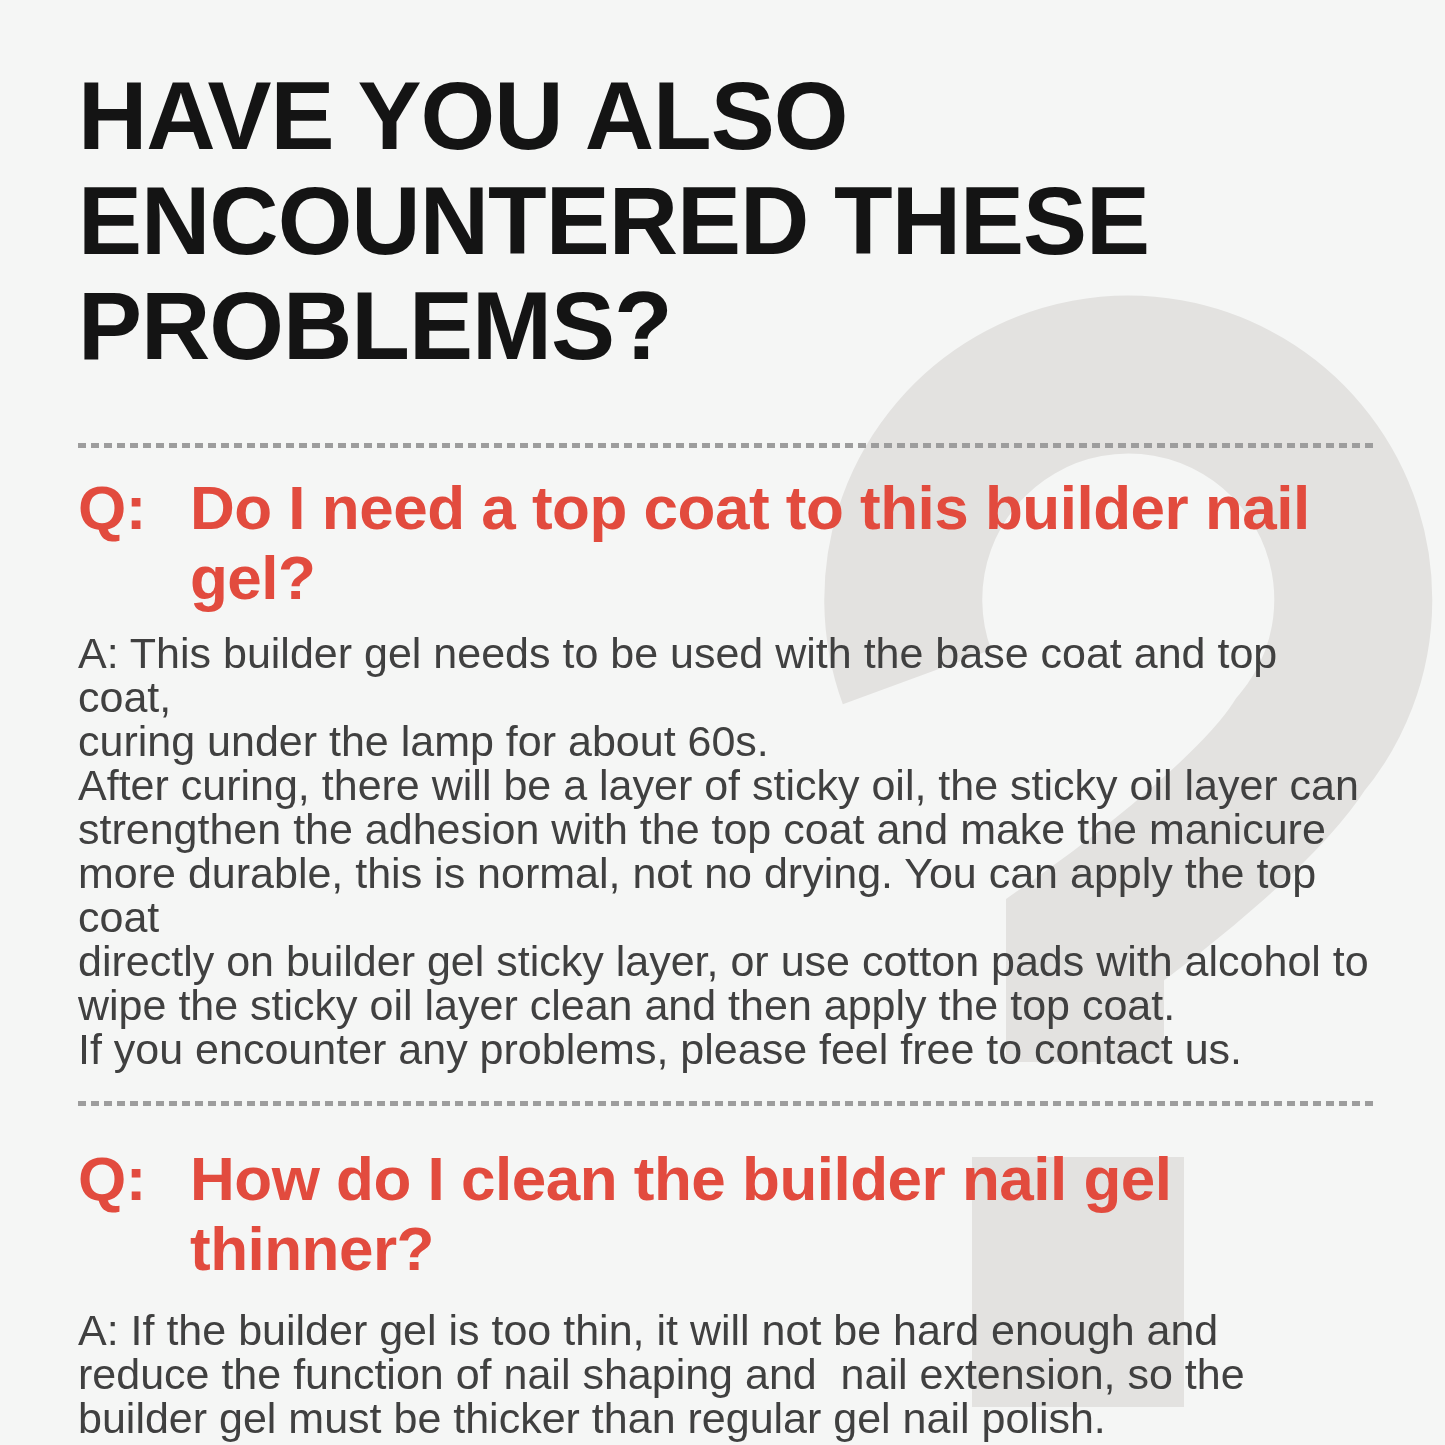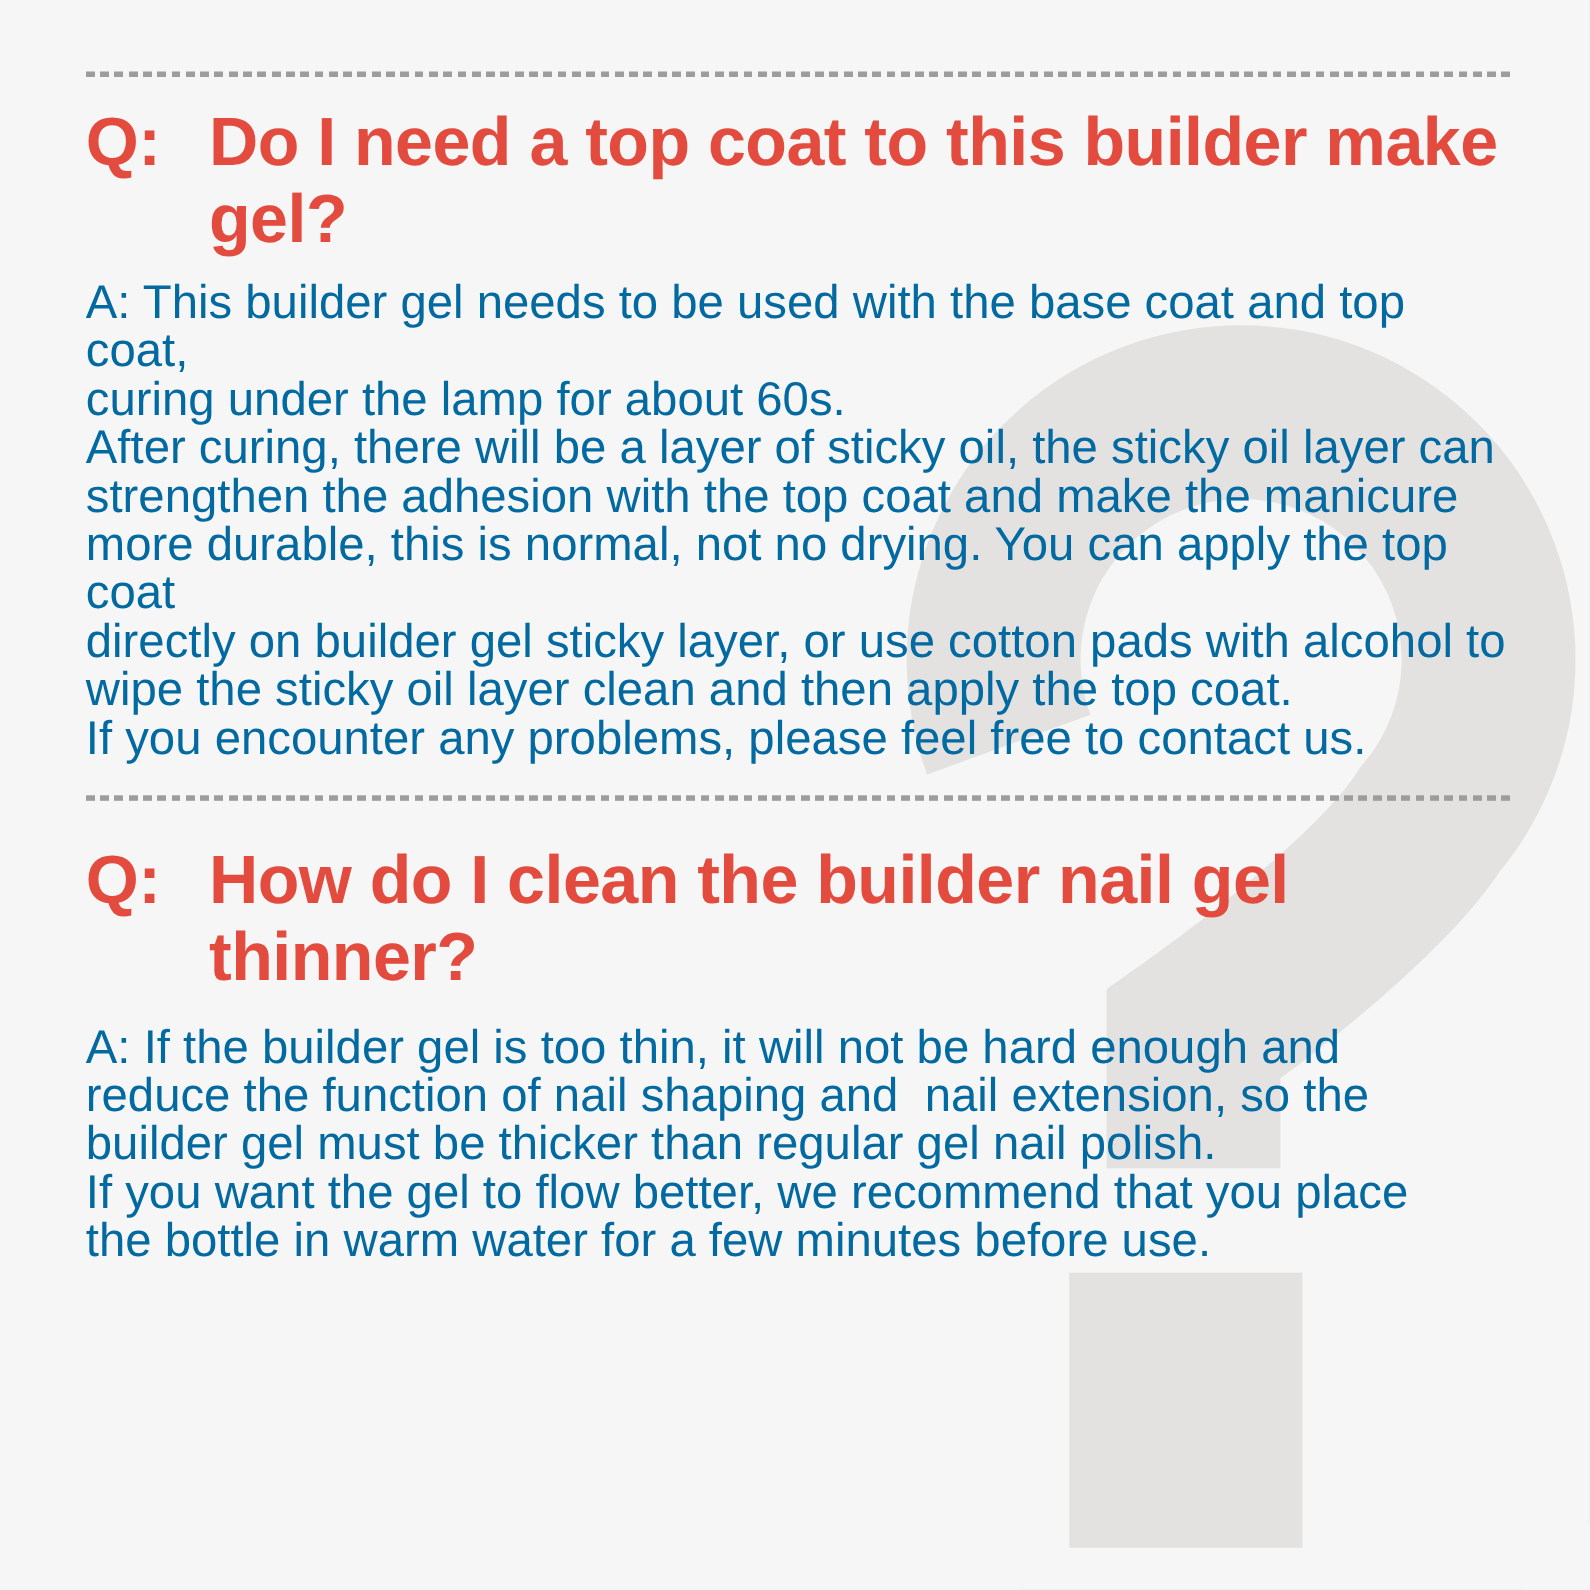--- a/index.html
+++ b/index.html
@@ -43,21 +43,21 @@
     line-height:70px;
     letter-spacing:-0.5px;
   }
   .q-row.second{margin-top:38px;}
   .q-label{flex:0 0 112px;}
   .q-text{flex:1;}
   .answer{
     margin-top:18px;
     font-size:43px;
     line-height:44px;
-    color:#0369a1;
+    color:#404040;
     white-space:pre-wrap;
   }
   .answer.second{margin-top:24px;}
 </style>
 </head>
 <body>
 
 <div class="canvas">
 
   <div class="watermark">
@@ -66,26 +66,29 @@
         <path d="M 917 677 A 225 225 0 1 1 1300 745
                  C 1265 800 1170 880 1085 940
                  L 1085 1062" stroke="#e3e2e0" stroke-width="158" stroke-linecap="butt"></path>
         <rect x="972" y="1157" width="212" height="250" fill="#e3e2e0"></rect>
       </g>
     </svg>
   </div>
 
   <div class="content">
 
+    <h1 class="page-title">HAVE YOU ALSO
+ENCOUNTERED THESE
+PROBLEMS?</h1>
 
     <div class="divider"></div>
 
     <div class="q-row" style="color:#e24b3e">
       <span class="q-label">Q:</span>
-      <span class="q-text">Do I need a top coat to this builder make gel?</span>
+      <span class="q-text">Do I need a top coat to this builder nail gel?</span>
     </div>
 
     <div class="answer">A: This builder gel needs to be used with the base coat and top coat,
 curing under the lamp for about 60s.
 After curing, there will be a layer of sticky oil, the sticky oil layer can
 strengthen the adhesion with the top coat and make the manicure
 more durable, this is normal, not no drying. You can apply the top coat
 directly on builder gel sticky layer, or use cotton pads with alcohol to
 wipe the sticky oil layer clean and then apply the top coat.
 If you encounter any problems, please feel free to contact us.</div>

